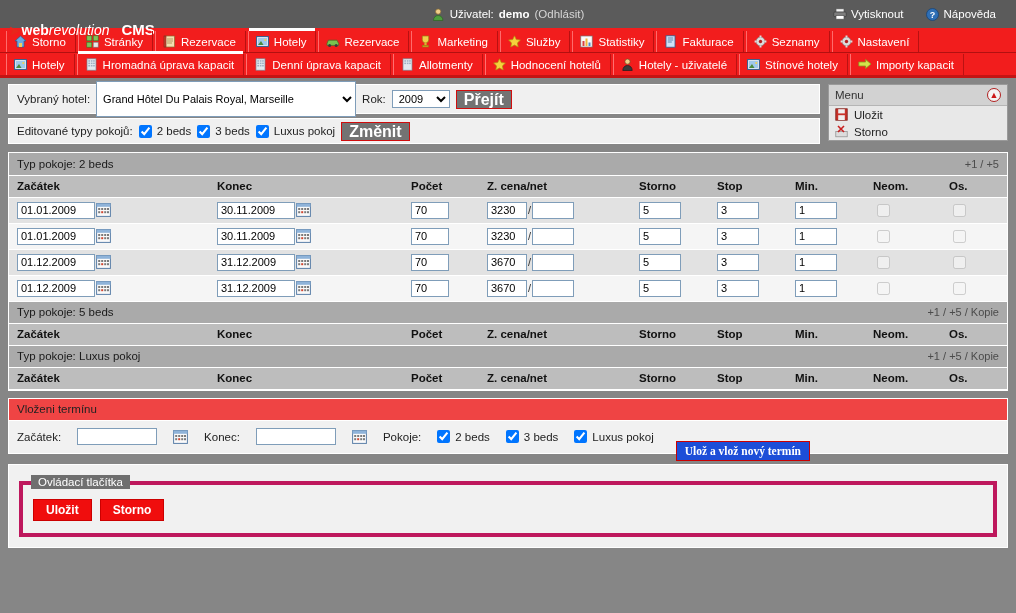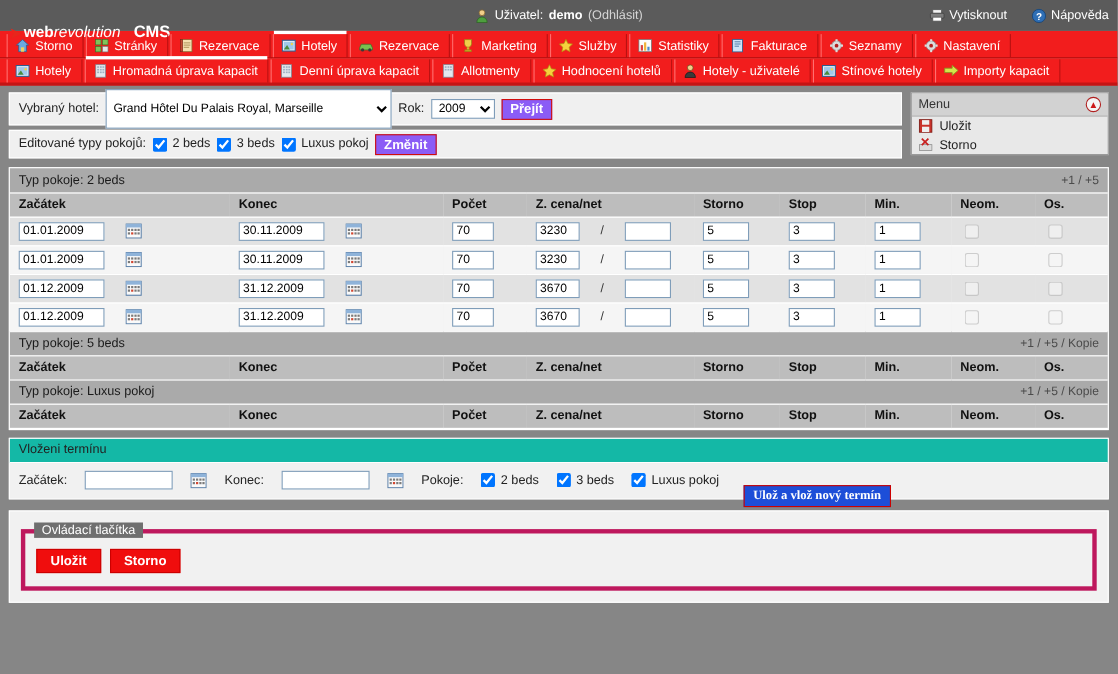--- a/index.html
+++ b/index.html
@@ -49,21 +49,21 @@
     display: flex;
     align-items: center;
     gap: 5px;
     white-space: nowrap;
   }
   .user-info .uname { font-weight: bold; }
   .user-info .logout { color: #d6d6d6; }
 
   .top-right {
     position: absolute;
-    right: 8px;
+    right: 20px;
     display: flex;
     gap: 22px;
     align-items: center;
     color: #ffffff;
     font-size: 11.5px;
     white-space: nowrap;
   }
   .top-right .tr-item { display: flex; align-items: center; gap: 5px; cursor: pointer; }
 
   
@@ -169,24 +169,24 @@
   select.year-select {
     width: 58px;
     height: 18px;
     font-size: 11px;
     font-family: "Liberation Sans", sans-serif;
     border: 1px solid #7f9db9;
     background: #ffffff;
     padding: 0 2px;
   }
   .btn-red {
-    background: #8b5cf6;
+    background: #737373;
     color: #ffffff;
     border: 1px solid #d00d0d;
-    font-size: 12px;
+    font-size: 16px;
     font-family: "Liberation Sans", sans-serif;
     font-weight: bold;
     padding: 2px 7px;
     cursor: pointer;
     line-height: 13px;
   }
   .chk-group { display: flex; align-items: center; gap: 3px; }
   .chk-group input { margin: 0 2px 0 0; }
 
   
@@ -278,34 +278,34 @@
     font-size: 11px;
     font-family: "Liberation Sans", sans-serif;
     padding: 0 3px;
     color: #000;
   }
   .w-date { width: 78px; }
   .w-cnt  { width: 38px; }
   .w-price{ width: 40px; }
   .w-net  { width: 42px; }
   .w-sm   { width: 42px; }
-  .cell-flex { display: flex; align-items: center; gap: 19px; }
+  .cell-flex { display: flex; align-items: center; gap: 1px; }
   .cal-ic { width: 15px; height: 14px; cursor: pointer; flex: 0 0 auto; }
   .slash { color: #333; font-size: 11px; }
   .cb { width: 13px; height: 13px; }
 
   
   .insert-wrap {
     margin-top: 7px;
     width: 1000px;
     background: #f1f1f1;
     border: 1px solid #ffffff;
   }
   .insert-head {
-    background: #14b8a6;
+    background: #ef4444;
     border-bottom: 1px solid #ffffff;
     height: 22px;
     display: flex;
     align-items: center;
     padding: 0 8px;
     font-size: 11.5px;
   }
   .insert-body {
     height: 32px;
     display: flex;

